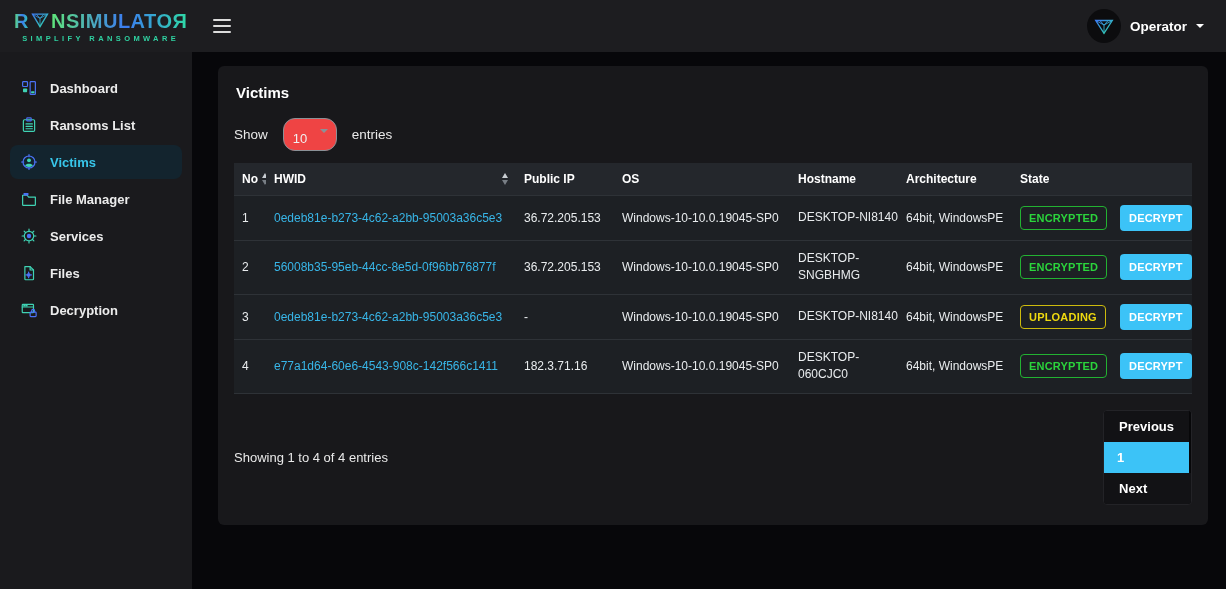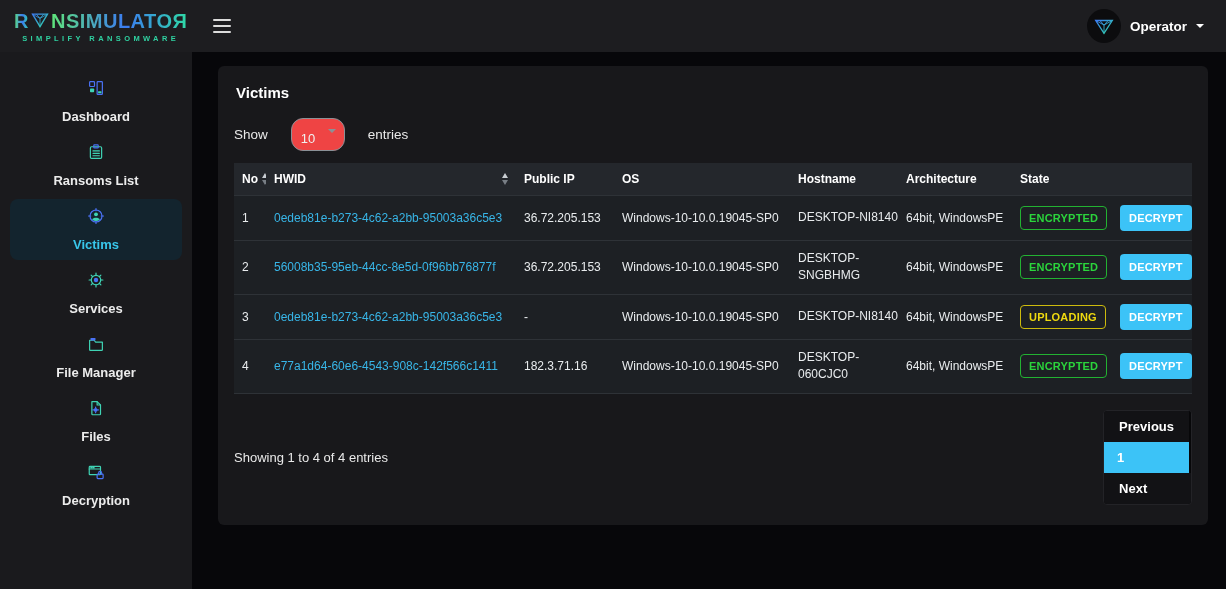--- a/index.html
+++ b/index.html
@@ -38,41 +38,40 @@
   
   .sidebar {
     position:fixed; top:52px; left:0; bottom:0; width:192px;
     background:#1a1a1d; padding-top:16px; z-index:10;
   }
   .side-item {
     display:flex; align-items:center; gap:12px;
     margin:3px 10px; padding:8px 10px; border-radius:8px;
     color:#ececec; font-size:13px; font-weight:700; cursor:pointer;
     white-space:nowrap;
-    flex-direction:column;
   }
   .side-item.active { background:#13242e; color:#38c6ea; }
   .side-icon { width:18px; height:18px; flex:0 0 18px; }
   .st { stroke:#3fd3b4; fill:none; stroke-width:1.6; stroke-linecap:round; stroke-linejoin:round; }
   .sb { stroke:#4a72f5; fill:none; stroke-width:1.6; stroke-linecap:round; stroke-linejoin:round; }
   .ft { fill:#3fd3b4; } .fb { fill:#4a72f5; }
 
   
   .main { position:absolute; top:52px; left:192px; right:0; bottom:0; background:#07070a; padding:14px 18px 0 26px; }
   .panel { background:#18181b; border-radius:6px; padding:16px 16px 20px; }
   .panel-title { font-size:15px; font-weight:700; color:#fff; margin:2px 0 14px 2px; }
 
   .filter-bar {
     background:#1487ae; border:1px solid #d8dde2; border-radius:2px;
     height:31px; display:flex; align-items:center; justify-content:space-between;
     padding:0 14px; cursor:pointer;
   }
   .filter-label { color:#eef6f9; font-size:13px; }
 
-  .show-row { display:flex; align-items:center; gap:23px; margin:17px 0 12px; color:#e9e9e9; font-size:13.5px; }
+  .show-row { display:flex; align-items:center; gap:15px; margin:17px 0 12px; color:#e9e9e9; font-size:13.5px; }
   .select-wrap { position:relative; display:inline-block; }
   .select-wrap select {
     appearance:none; -webkit-appearance:none; -moz-appearance:none;
     background:#ef4444; color:#f0f0f0; border:1px solid #8a9096; border-radius:12px;
     padding:12px 28px 4px 9px; font-size:13px; font-family:inherit; cursor:pointer;
   }
   .select-wrap::after {
     content:""; position:absolute; right:9px; top:11px;
     border:4px solid transparent; border-top-color:#8b9197; pointer-events:none;
   }
@@ -185,33 +184,33 @@
       <circle class="sb" cx="12" cy="12" r="8"></circle>
       <path class="sb" d="M12 2 V5 M12 19 V22 M2 12 H5 M19 12 H22"></path>
       <circle class="ft" cx="12" cy="9.8" r="2.6"></circle>
       <path class="ft" d="M6.8 16.6 c1.3-3.2 9.1-3.2 10.4 0 a8 8 0 0 1 -10.4 0 z"></path>
     </svg>
     <span>Victims</span>
   </div>
 
   <div class="side-item">
     <svg class="side-icon" viewBox="0 0 24 24">
+      <path class="st" d="M3.5 7 h6 l2 2.5 h9 v10 a1 1 0 0 1 -1 1 h-15 a1 1 0 0 1 -1 -1 z"></path>
+      <path class="sb" d="M5.5 4.8 h5 v1.6 h-5 z"></path>
+    </svg>
+    <span>File Manager</span>
+  </div>
+
+  <div class="side-item">
+    <svg class="side-icon" viewBox="0 0 24 24">
       <circle class="st" cx="12" cy="12" r="6.3"></circle>
       <path class="st" d="M12 2.8 V5.4 M12 18.6 V21.2 M2.8 12 H5.4 M18.6 12 H21.2 M5.5 5.5 L7.3 7.3 M16.7 16.7 L18.5 18.5 M18.5 5.5 L16.7 7.3 M7.3 16.7 L5.5 18.5"></path>
       <circle class="fb" cx="12" cy="12" r="2.9"></circle>
     </svg>
     <span>Services</span>
-  </div>
-
-  <div class="side-item">
-    <svg class="side-icon" viewBox="0 0 24 24">
-      <path class="st" d="M3.5 7 h6 l2 2.5 h9 v10 a1 1 0 0 1 -1 1 h-15 a1 1 0 0 1 -1 -1 z"></path>
-      <path class="sb" d="M5.5 4.8 h5 v1.6 h-5 z"></path>
-    </svg>
-    <span>File Manager</span>
   </div>
 
   <div class="side-item">
     <svg class="side-icon" viewBox="0 0 24 24">
       <path class="st" d="M6.5 3.5 h7 l4.5 4.5 v12 a1 1 0 0 1 -1 1 h-9.5 a1 1 0 0 1 -1 -1 z"></path>
       <path class="st" d="M13.5 3.5 v4.5 h4.5"></path>
       <circle class="fb" cx="11.5" cy="14.5" r="2.5"></circle>
       <path class="sb" d="M11.5 10.8 v1.2 M11.5 17 v1.2 M7.8 14.5 h1.2 M14 14.5 h1.2"></path>
     </svg>
     <span>Files</span>

